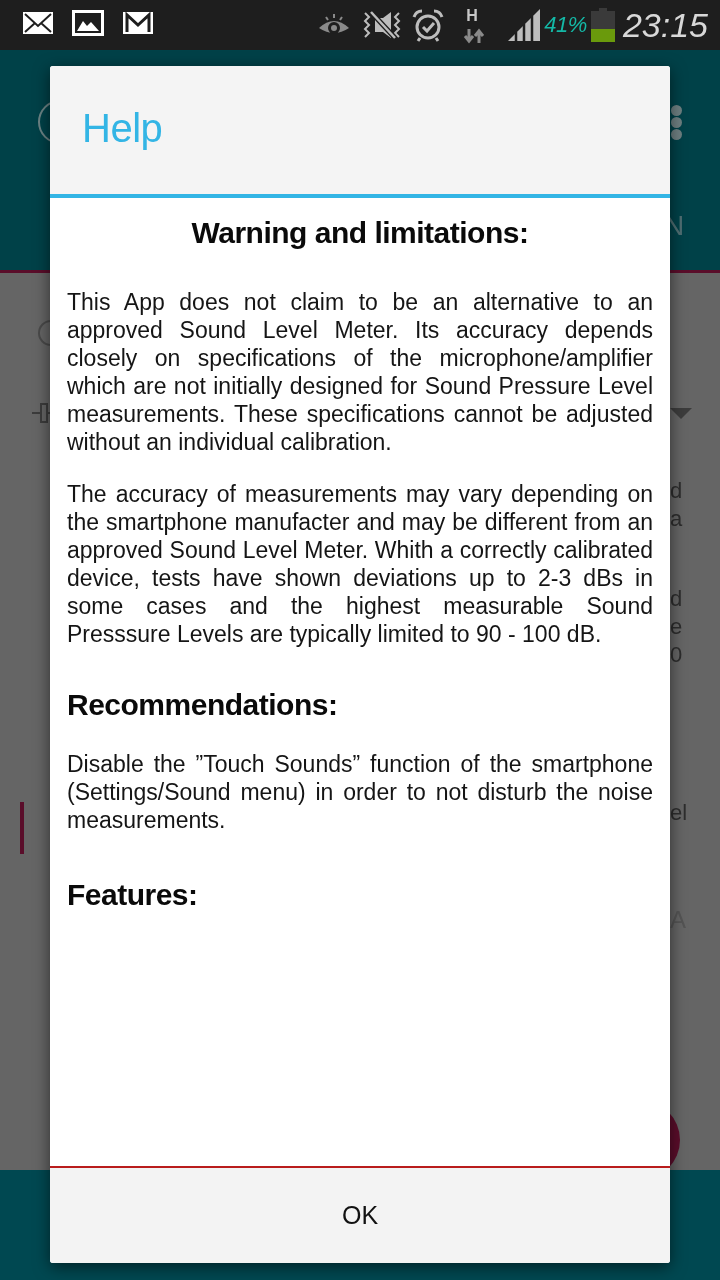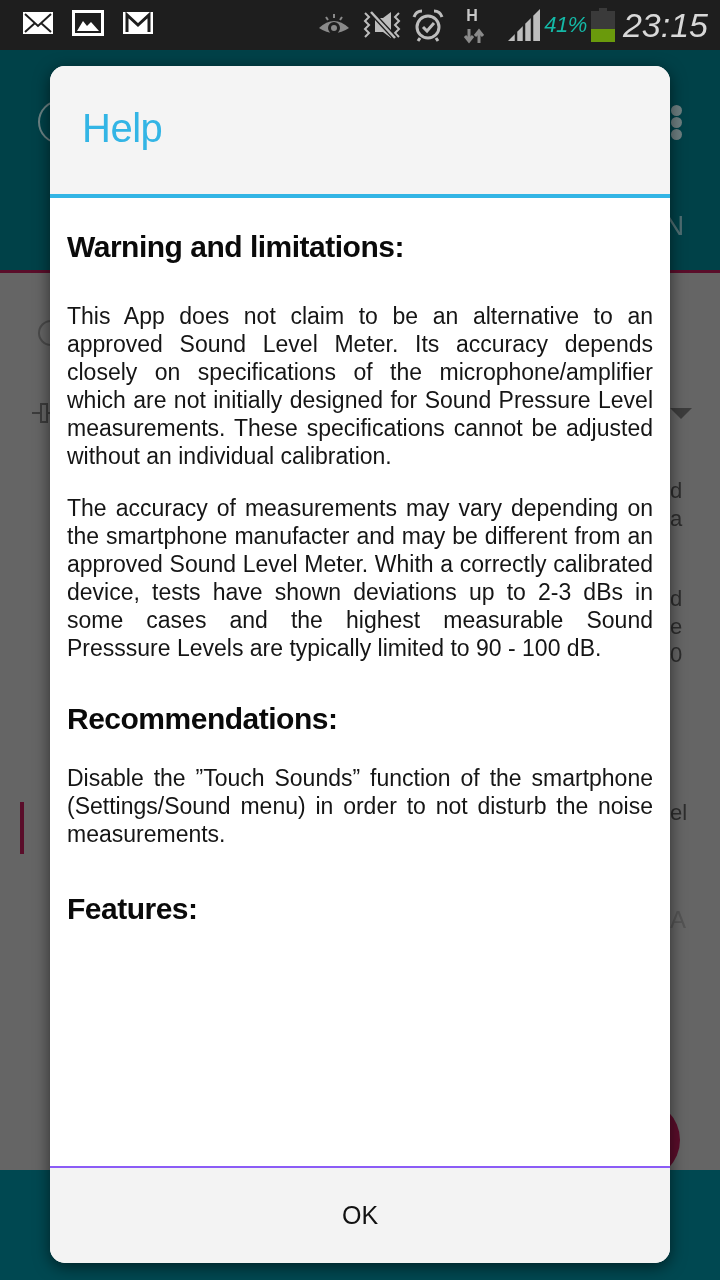--- a/index.html
+++ b/index.html
@@ -56,21 +56,21 @@
   .bg-frag-light { position: absolute; color: #545454; font-size: 24px; }
   .bg-left-bar { position: absolute; left: 20px; top: 802px; width: 4px; height: 52px; background: #5a0d2a; }
   .bg-fab {
     position: absolute; left: 600px; top: 1100px; width: 80px; height: 80px;
     border-radius: 50%; background: #5a0d2a;
   }
 
   
   .dialog {
     position: absolute; left: 50px; top: 66px; width: 620px; height: 1197px;
-    background: #ffffff; border-radius: 15px; overflow: hidden;
+    background: #ffffff; border-radius: 3px; overflow: hidden;
     box-shadow: 0 4px 16px rgba(0,0,0,0.55); z-index: 3;
   }
   .dialog-header {
     position: absolute; left: 0; top: 0; width: 620px; height: 128px;
     background: #f4f4f4;
   }
   .dialog-title {
     position: absolute; left: 32px; top: 40px;
     font-size: 40px; color: #33b5e5; font-weight: normal; letter-spacing: -0.5px;
   }
@@ -81,32 +81,32 @@
   .dialog-body {
     position: absolute; left: 0; top: 132px; width: 620px; height: 968px;
     overflow: hidden; padding: 0 17px 0 17px; color: #111111;
   }
   .section-title {
     font-size: 30px; font-weight: bold; color: #0a0a0a; letter-spacing: -0.5px;
   }
   .para {
     font-size: 23px; line-height: 28px; text-align: justify; color: #151515;
   }
-  .dialog-body .s1 { margin-top: 32px; }
+  .dialog-body .s1 { margin-top: 18px; text-align: center; }
   .dialog-body .p1 { margin-top: 38px; }
   .dialog-body .p2 { margin-top: 24px; }
   .dialog-body .p3 { margin-top: 24px; }
   .dialog-body .s2 { margin-top: 40px; }
   .dialog-body .p4 { margin-top: 28px; }
   .dialog-body .p5 { margin-top: 24px; }
   .dialog-body .s3 { margin-top: 44px; }
 
   .dialog-button-bar {
     position: absolute; left: 0; top: 1100px; width: 620px; height: 97px;
-    background: #f3f3f3; border-top: 2px solid #8b5cf6;
+    background: #f3f3f3; border-top: 2px solid #b91c1c;
   }
   .ok-button {
     position: absolute; left: 0; top: 0; width: 620px; height: 95px;
     background: transparent; border: none; cursor: pointer;
     font-family: "Liberation Sans", "DejaVu Sans", sans-serif;
     font-size: 25px; color: #111111;
   }
 </style>
 </head>
 <body>

